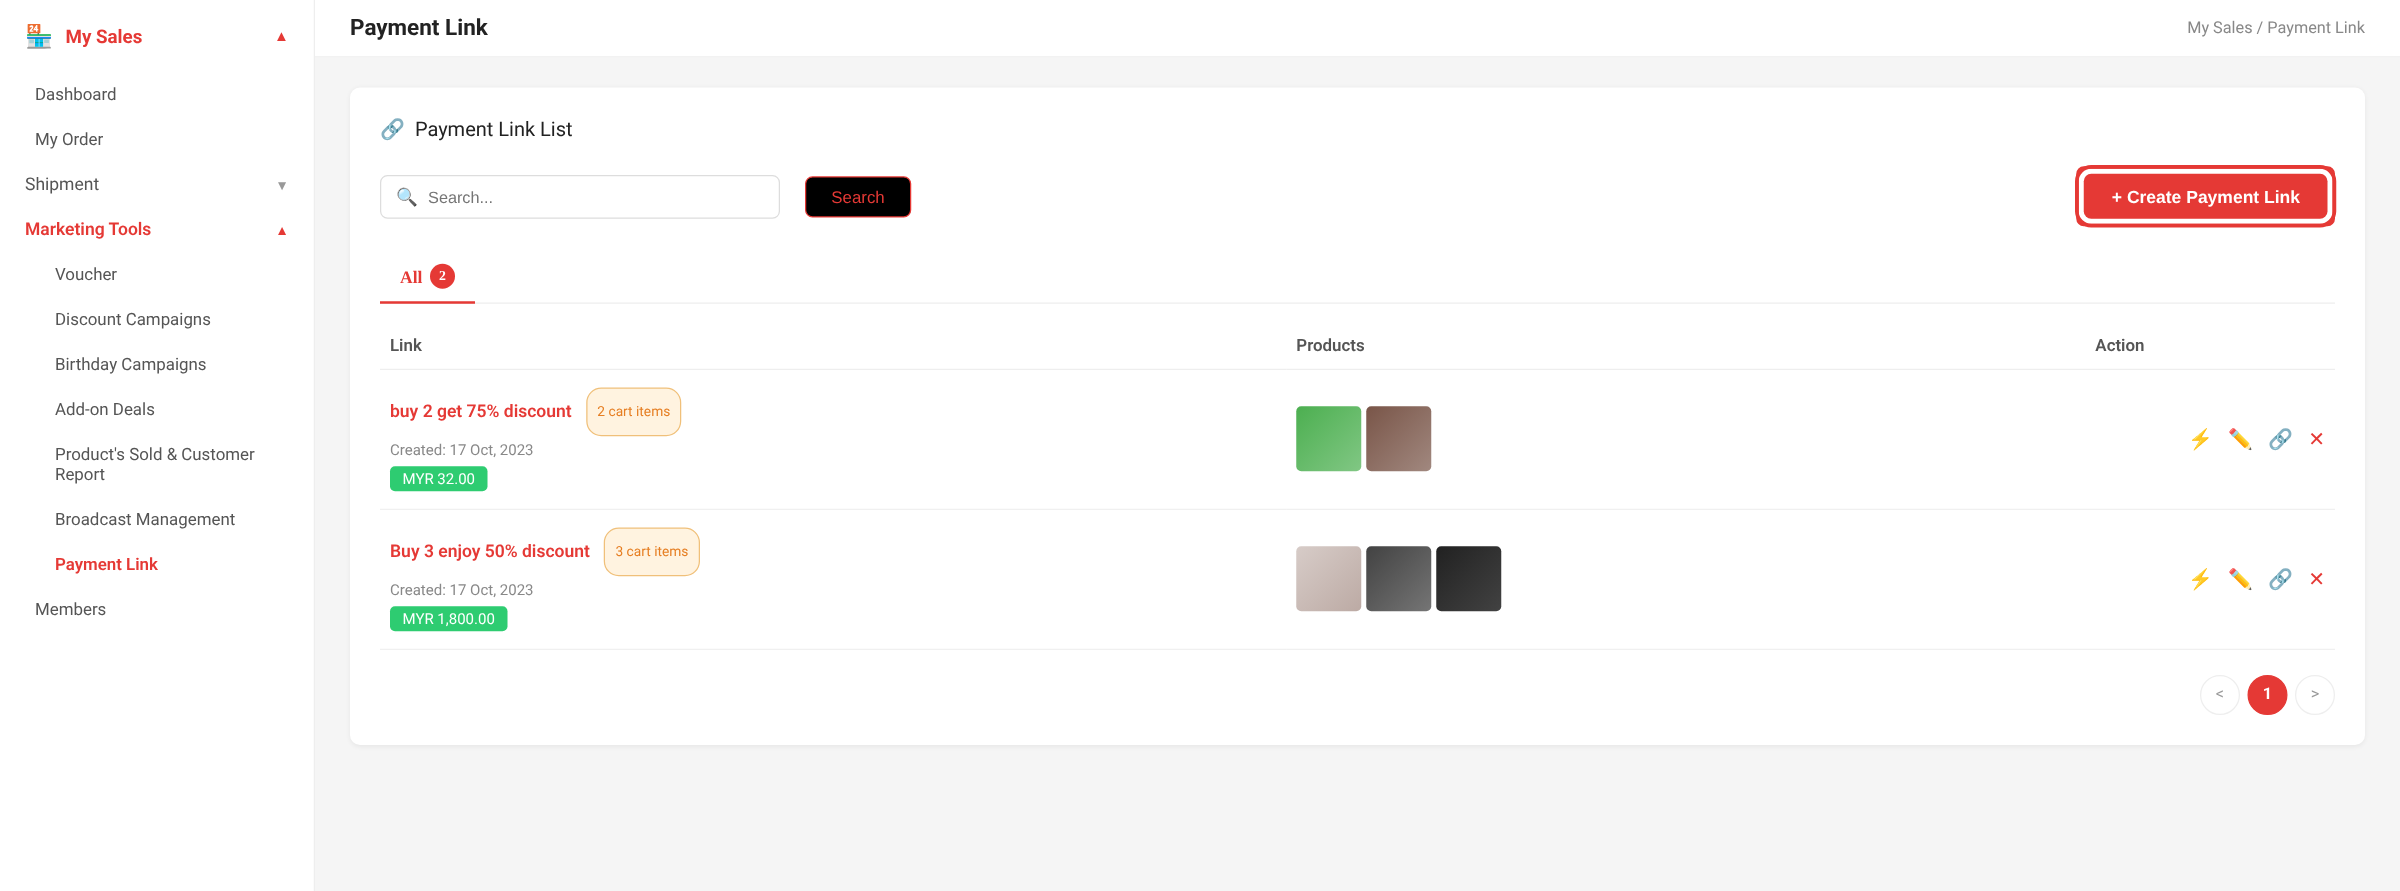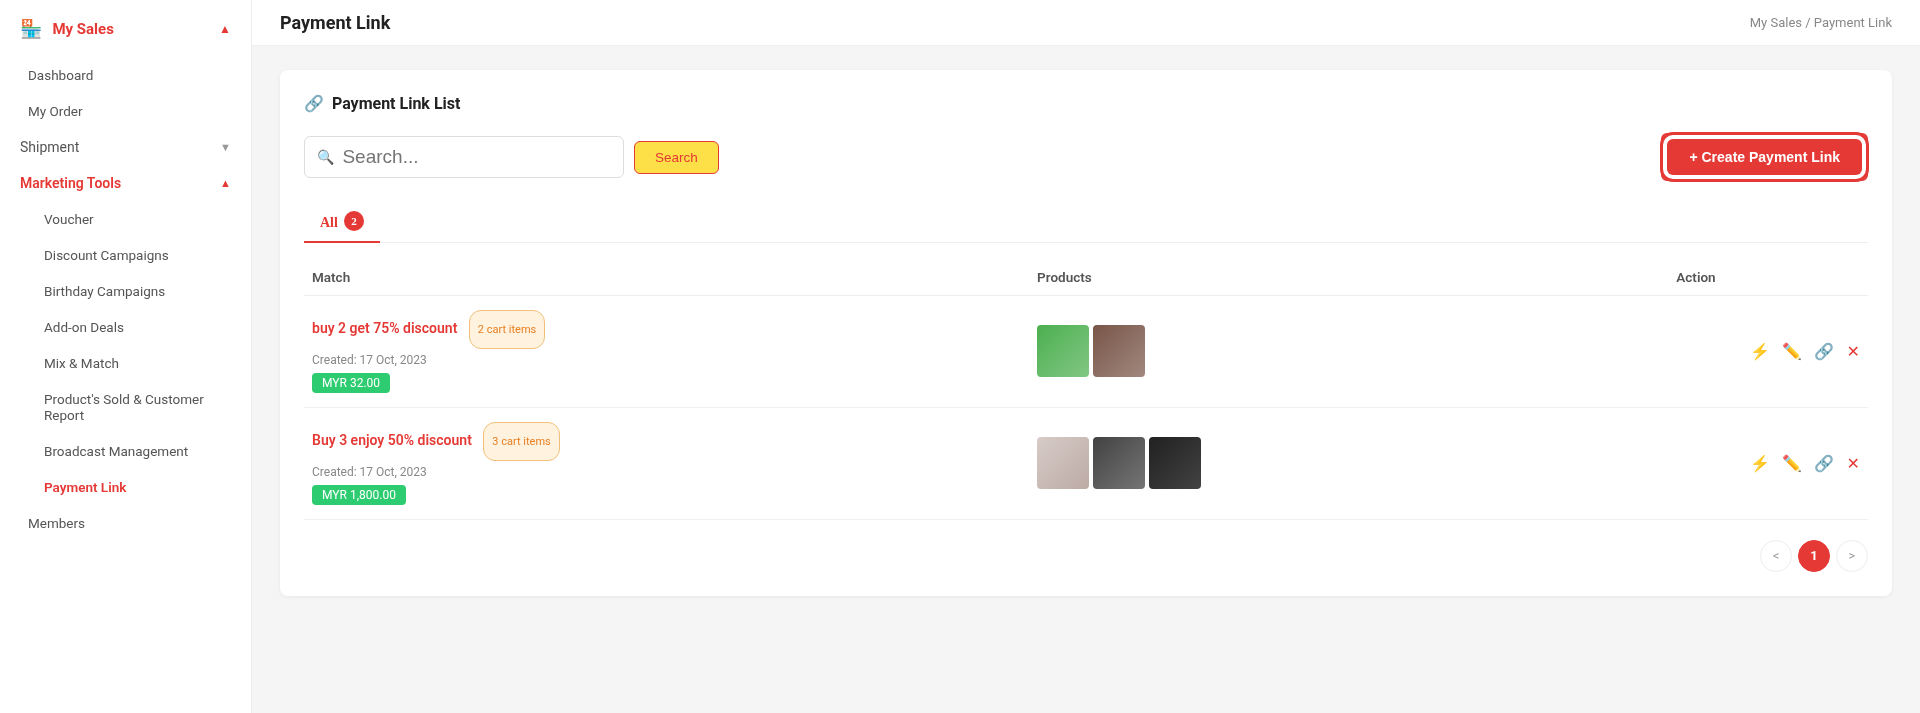--- a/index.html
+++ b/index.html
@@ -23,27 +23,27 @@
     
     .main { flex: 1; display: flex; flex-direction: column; overflow: hidden; }
     .topbar { background: #fff; border-bottom: 1px solid #eee; padding: 12px 28px; display: flex; align-items: center; justify-content: space-between; }
     .topbar-title { font-size: 18px; font-weight: 700; color: #222; }
     .topbar-breadcrumb { font-size: 13px; color: #888; }
 
     .content { flex: 1; padding: 24px 28px; overflow-y: auto; }
     .card { background: #fff; border-radius: 8px; padding: 24px; box-shadow: 0 1px 4px rgba(0,0,0,0.06); }
     .card-header { display: flex; align-items: center; gap: 8px; margin-bottom: 20px; }
     .card-header-icon { color: #e53935; font-size: 16px; }
-    .card-header-title { font-size: 16px; font-weight: 700; color: #222; }
+    .card-header-title { font-size: 16px; font-weight: 400; color: #222; }
 
     .toolbar { display: flex; align-items: center; justify-content: space-between; margin-bottom: 20px; }
     .search-box { display: flex; align-items: center; border: 1px solid #ddd; border-radius: 6px; padding: 0 12px; width: 320px; background: #fff; }
-    .search-box input { border: none; outline: none; padding: 9px 8px; font-size: 19px; flex: 1; color: #555; background: transparent; }
+    .search-box input { border: none; outline: none; padding: 9px 8px; font-size: 13px; flex: 1; color: #555; background: transparent; }
     .search-box-icon { color: #aaa; font-size: 14px; }
-    .search-btn { background: #fde047; border: 1.5px solid #e53935; color: #e53935; padding: 8px 20px; border-radius: 6px; cursor: pointer; font-size: 13.5px; }
+    .search-btn { background: #000000; border: 1.5px solid #e53935; color: #e53935; padding: 8px 20px; border-radius: 6px; cursor: pointer; font-size: 13.5px; margin-left: 10px; }
     .create-btn { background: #e53935; color: #fff; border: none; padding: 10px 22px; border-radius: 6px; cursor: pointer; font-size: 14px; font-weight: 600; display: flex; align-items: center; gap: 6px; outline: 3px solid #e53935; outline-offset: 4px; }
     .create-btn-wrapper { border: 2.5px solid #e53935; border-radius: 6px; padding: 4px; }
 
     
     .tabs { display: flex; align-items: center; gap: 0; margin-bottom: 0; border-bottom: 1.5px solid #eee; }
     .tab { padding: 10px 16px; cursor: pointer; font-size: 14px; color: #555; border-bottom: 2.5px solid transparent; margin-bottom: -1.5px; display: flex; align-items: flex-end; gap: 6px; font-family: Liberation Serif, serif; }
     .tab.active { color: #e53935; border-bottom-color: #e53935; font-weight: 600; }
     .tab-badge { background: #e53935; color: #fff; border-radius: 50%; width: 20px; height: 20px; font-size: 11px; display: flex; align-items: center; justify-content: center; font-weight: 700; }
 
     
@@ -100,21 +100,20 @@
   <div class="sidebar-section expanded">
     <span>Marketing Tools</span>
     <span class="arrow">▲</span>
   </div>
 
   <div class="sidebar-sub">
     <div class="sidebar-item">Voucher</div>
     <div class="sidebar-item">Discount Campaigns</div>
     <div class="sidebar-item">Birthday Campaigns</div>
     <div class="sidebar-item">Add-on Deals</div>
-    <div class="sidebar-item">Mix &amp; Match</div>
     <div class="sidebar-item">Product's Sold &amp; Customer Report</div>
     <div class="sidebar-item">Broadcast Management</div>
     <div class="sidebar-item active">Payment Link</div>
   </div>
 
   <div class="sidebar-item">Members</div>
 </nav>
 
 <div class="main">
 
@@ -147,21 +146,21 @@
       <div class="tabs">
         <div class="tab active">
           <span>All</span>
           <span class="tab-badge">2</span>
         </div>
       </div>
 
       <table class="table">
         <thead>
           <tr>
-            <th>Match</th>
+            <th>Link</th>
             <th>Products</th>
             <th class="right">Action</th>
           </tr>
         </thead>
         <tbody id="table-body">
 
           <tr>
             <td>
               <span class="item-name">buy 2 get 75% discount</span>
               <span class="item-badge">2 cart items</span>

